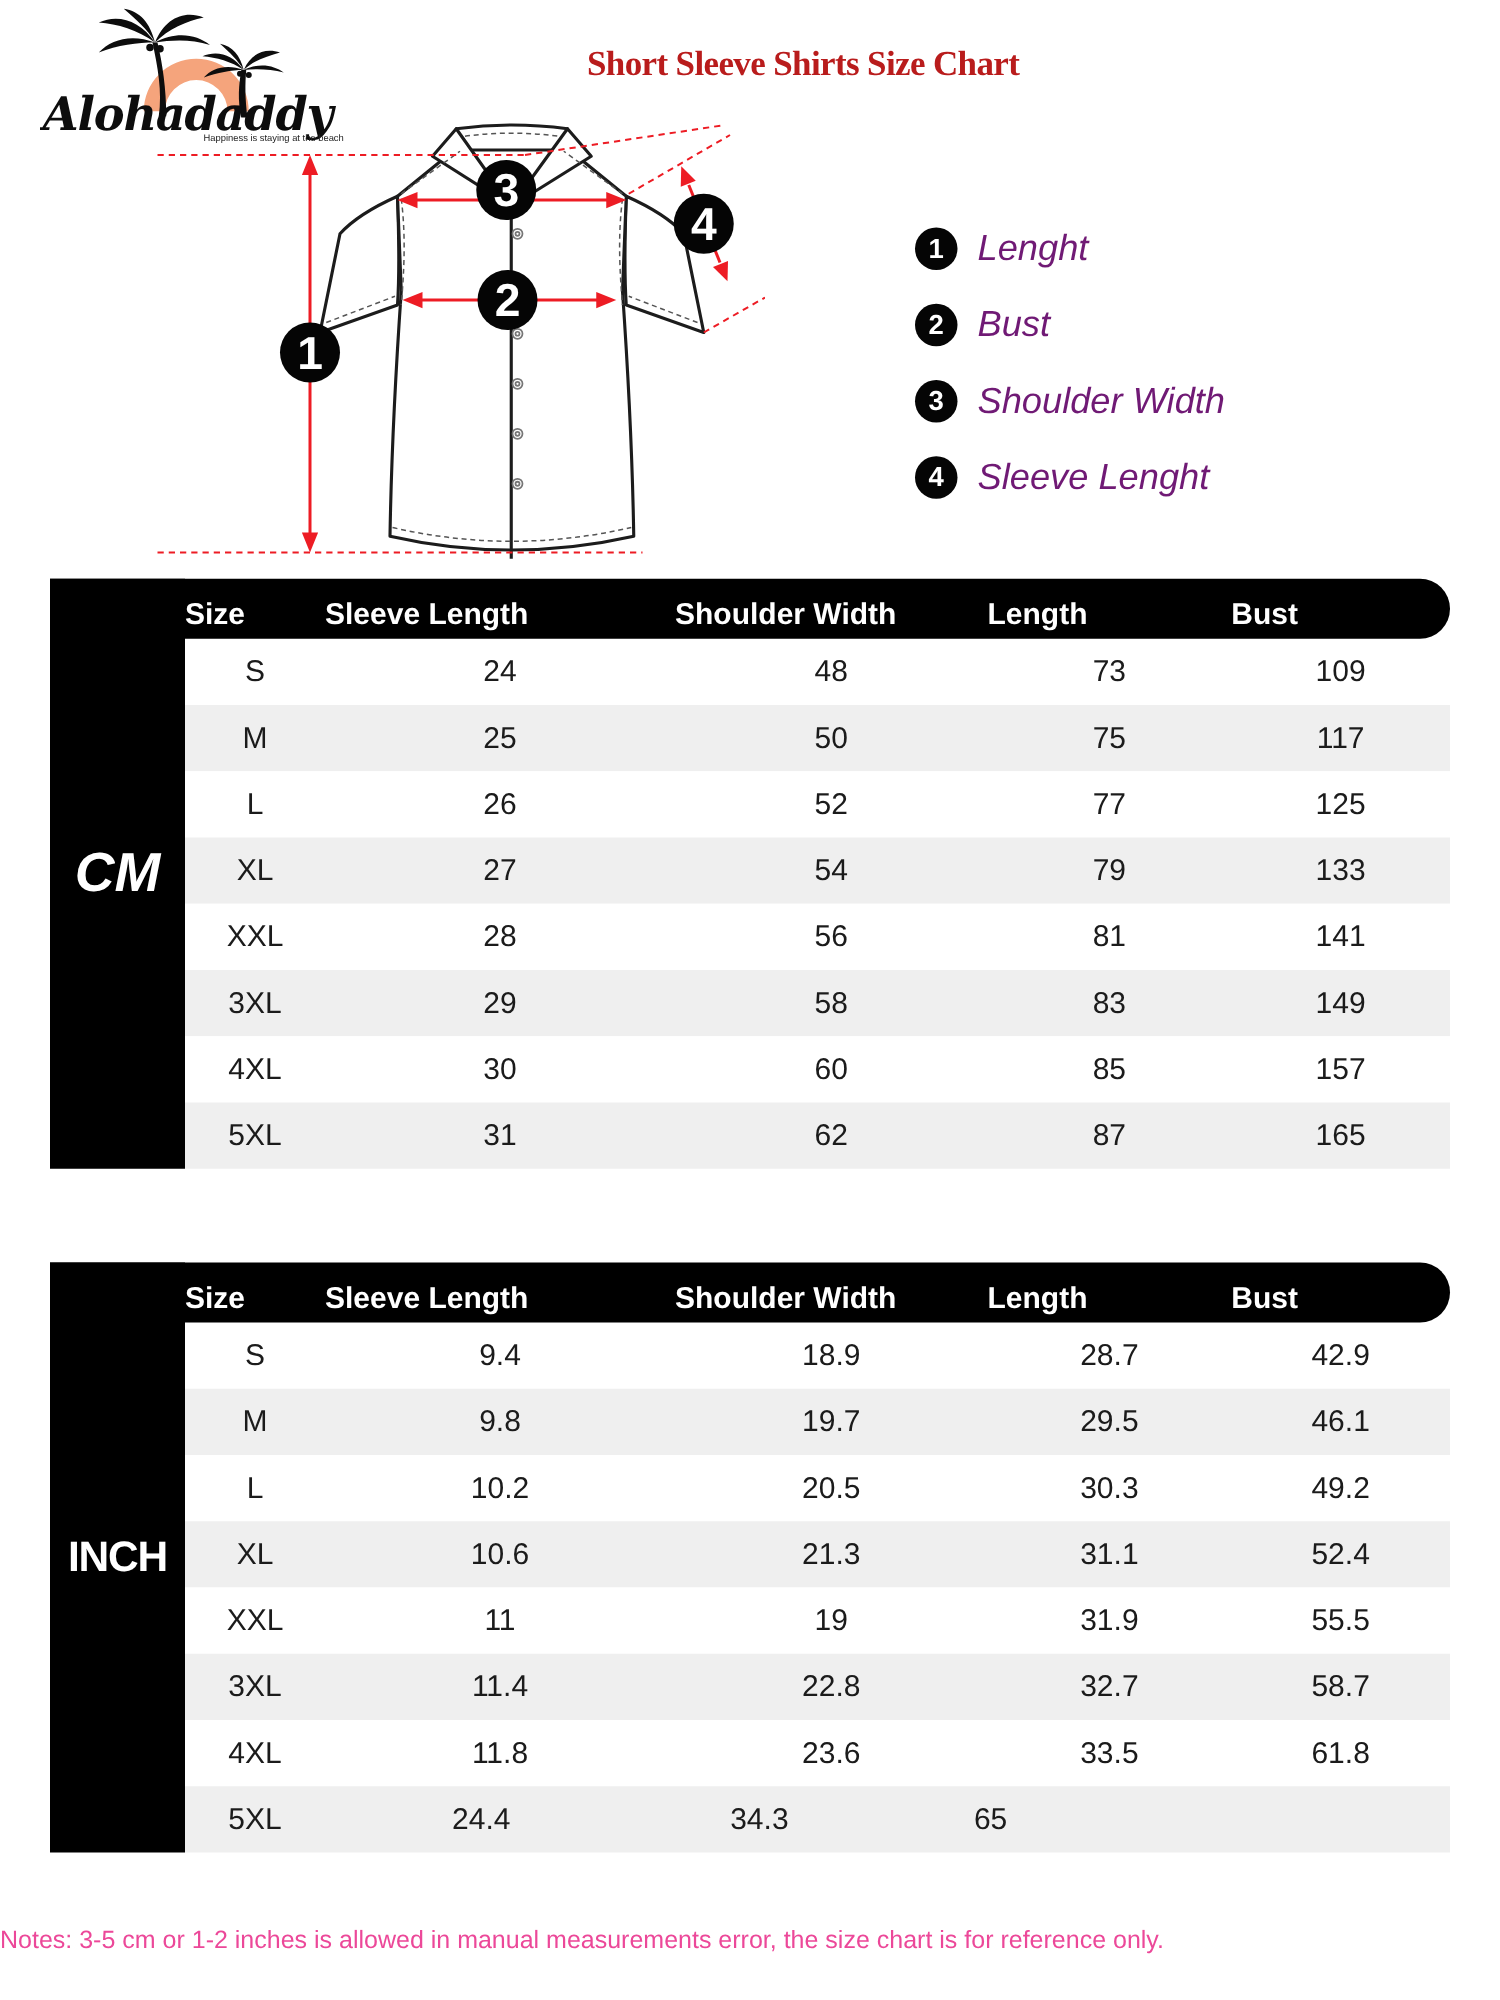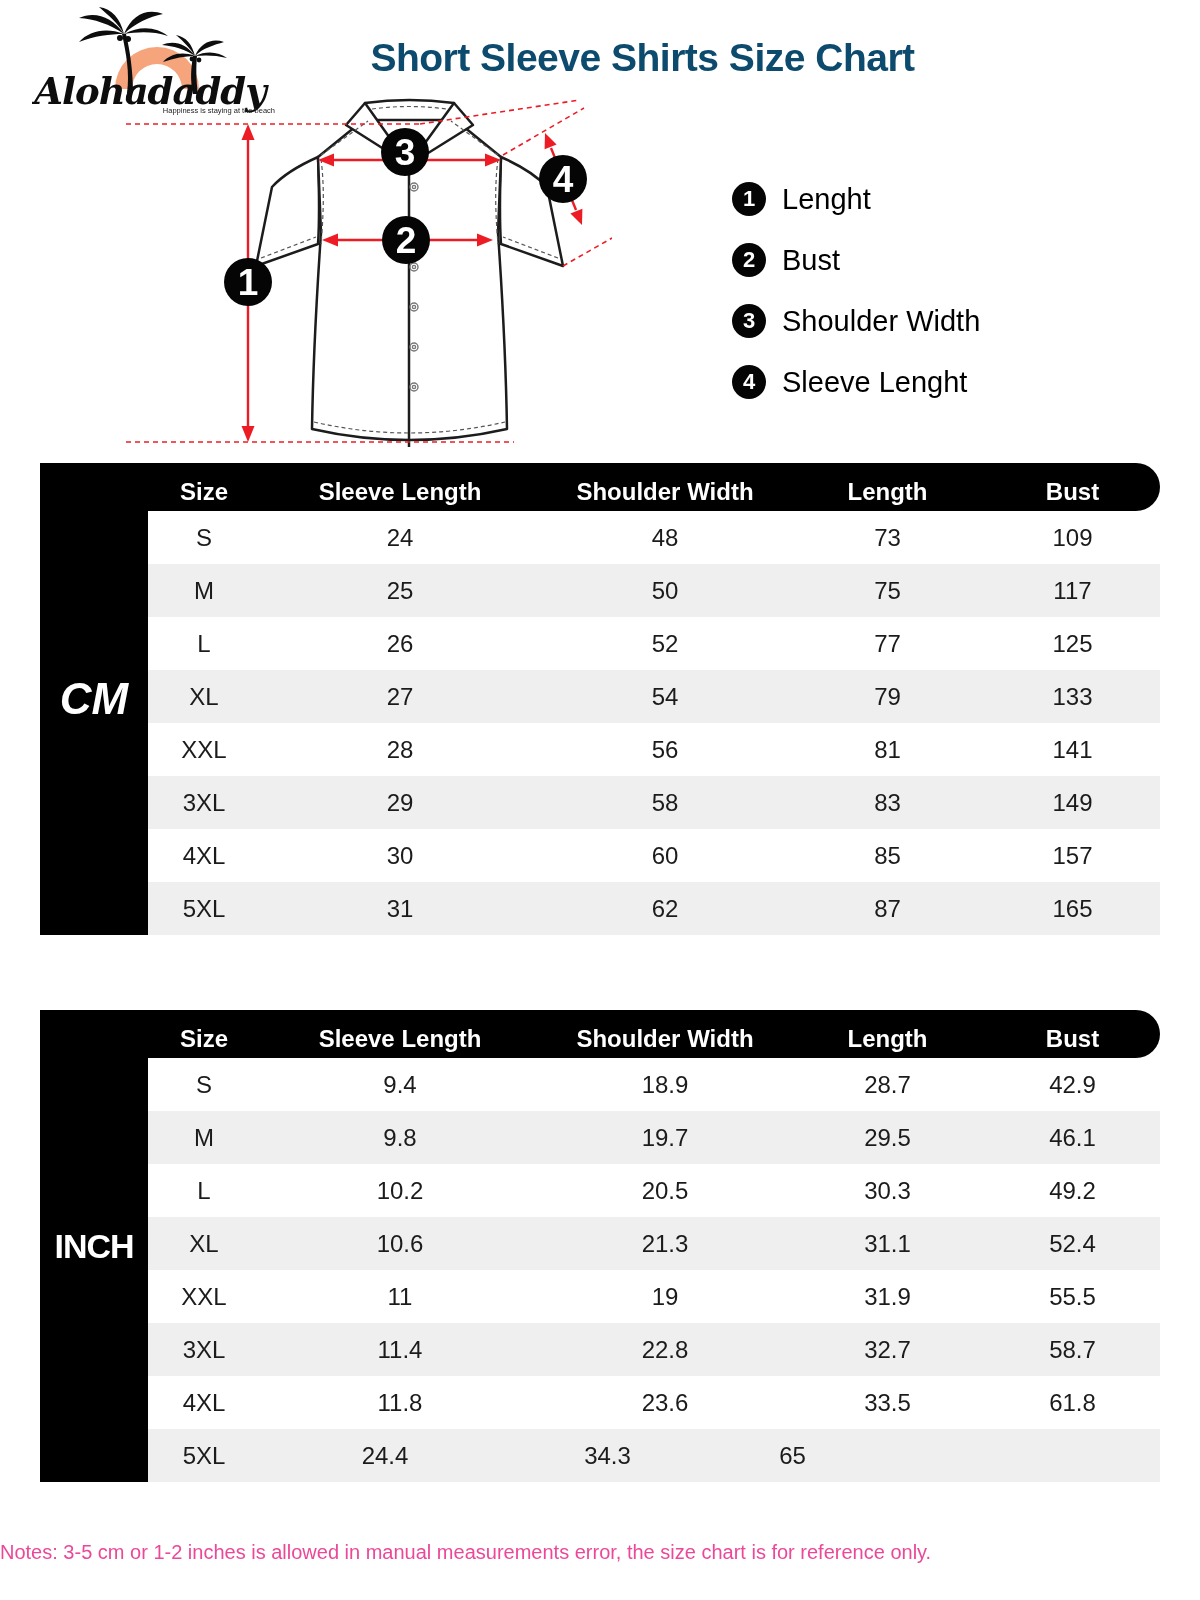--- a/index.html
+++ b/index.html
@@ -1,44 +1,44 @@
 <!DOCTYPE html>
 <html><head>
 <meta charset="utf-8">
 <style>
   * { margin:0; padding:0; box-sizing:border-box; }
   html,body { width:1200px; height:1600px; background:#ffffff;
     font-family:"Liberation Sans", sans-serif; color:#1a1a1a; overflow:hidden; }
   .page { position:relative; width:1200px; height:1400px; background:#fff; }
 
   .title { position:absolute; left:85px; top:36px; width:1115px; text-align:center;
-    font-size:39px; font-weight:bold; letter-spacing:-0.5px; color:#0c4a6e; white-space:nowrap; }
+    font-size:28px; font-weight:bold; letter-spacing:-0.5px; color:#b91c1c; white-space:nowrap;font-family:Liberation Serif, serif; }
 
   .logo { position:absolute; left:32px; top:6px; width:250px; height:112px; }
 
   .shirt { position:absolute; left:122px; top:95px; width:490px; height:355px; }
 
   .legend { position:absolute; left:732px; top:182px; }
   .legend-item { display:flex; align-items:center; height:34px; margin-bottom:27px; }
   .legend-num { width:34px; height:34px; border-radius:50%; background:#050505; color:#fff;
     font-weight:bold; font-size:22px; display:flex; align-items:center; justify-content:center;
     flex:0 0 34px; }
-  .legend-label { margin-left:16px; font-size:29px; color:#000000; }
+  .legend-label { margin-left:16px; font-size:29px; color:#701a75;font-style:italic; }
 
   .size-table { position:absolute; left:40px; width:1120px; }
   .size-table.cm   { top:463px; }
   .size-table.inch { top:1010px; }
   .t-side { position:absolute; left:0; top:0; width:108px; height:472px; background:#000; }
   .t-unit { position:absolute; left:0; top:0; width:108px; height:472px; display:flex;
     align-items:center; justify-content:center; color:#fff; font-weight:bold; z-index:3; }
   .t-unit.big { font-size:44px;font-style:italic; }
   .t-unit.med { font-size:34px; letter-spacing:-1px; }
   .thead { position:relative; z-index:2; height:48px; background:#000; color:#fff;
     border-radius:0 24px 24px 0; display:flex; align-items:center; padding-left:108px; }
-  .hcell { font-weight:bold; font-size:24px; text-align:center;margin-top:10px; }
+  .hcell { font-weight:bold; font-size:24px; text-align:left;margin-top:10px; }
   .tbody { position:relative; z-index:1; margin-left:108px; }
   .trow { display:flex; align-items:center; height:53px; background:#fff; }
   .trow.alt { background:#efefef; }
   .tcell { font-size:24px; text-align:center; color:#1b1b1b; }
   .c0 { width:112px; } .c1 { width:280px; } .c2 { width:250px; } .c3 { width:195px; } .c4 { width:175px; }
 
   .notes { position:absolute; left:0; top:1541px; width:1200px; 
     font-size:20px; color:#ec4899; }
 </style>
 </head>

